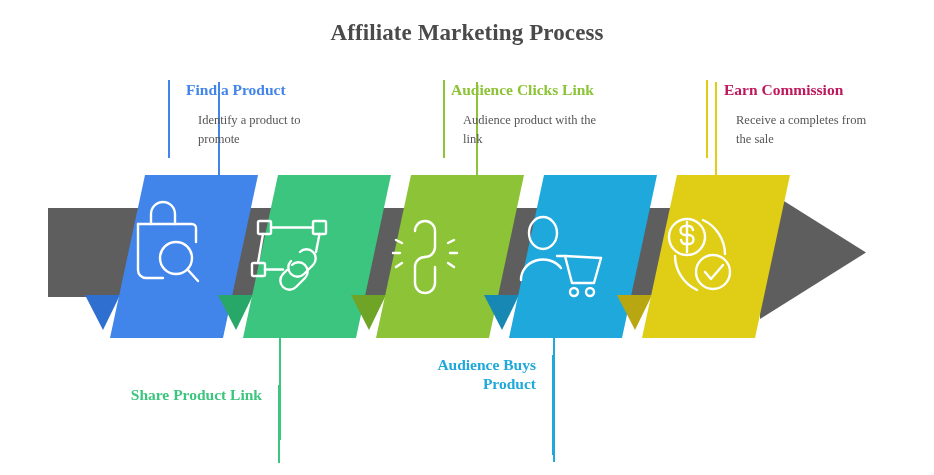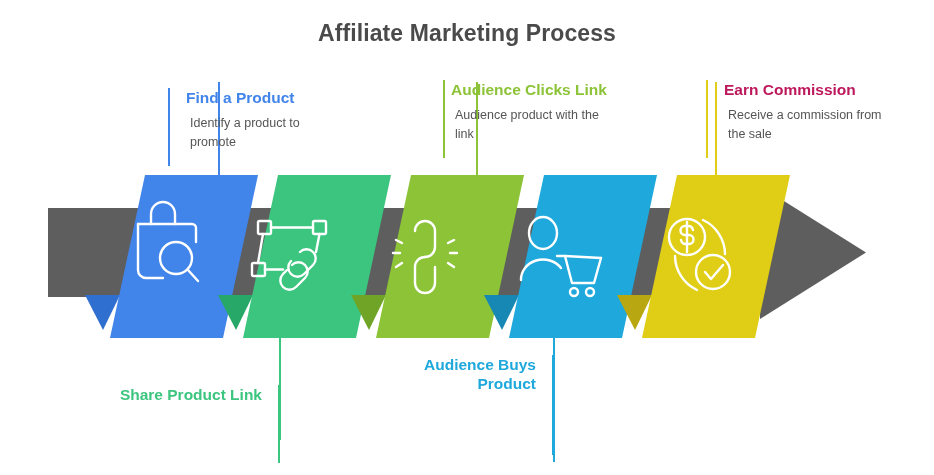--- a/index.html
+++ b/index.html
@@ -12,20 +12,21 @@
     height: 475px;
     font-family: "Liberation Sans", sans-serif;
     overflow: hidden;
     position: relative;
   }
 
   #infographic {
     position: relative;
     width: 899px;
     height: 475px;
+    font-family: Liberation Serif, serif;
   }
 
   
   .title {
     position: absolute;
     top: 20px;
     left: 0;
     width: 934px;
     text-align: center;
     font-size: 23px;
@@ -42,21 +43,21 @@
   .callout-heading {
     font-size: 15.5px;
     font-weight: bold;
     line-height: 1.25;
     margin: 0 0 7px 0;
   }
   .callout-body {
     font-size: 12.5px;
     line-height: 1.45;
     color: #555555;
-    margin: 4px;
+    margin: 12px;
   }
 
   .callout.top {
     text-align: left;
     padding-left: 18px;
   }
   .callout.bottom {
     text-align: right;
     padding-right: 18px;
   }
@@ -187,21 +188,21 @@
           <path d="M705,272 l6,7 l12,-14"></path>
 
           <path d="M703,220 a38,38 0 0 1 22,34"></path>
           <path d="M697,290 a38,38 0 0 1 -22,-34"></path>
         </g>
       </g>
 
     </svg>
   </div>
 
-  <div class="callout top" style="left:168px; top:88px; width:150px;">
+  <div class="callout top" style="left:168px; top:80px; width:150px;">
     <div class="rule" style="height:78px; background:#4285EA;"></div>
     <p class="callout-heading" style="color:#4285EA;">Find a Product</p>
     <p class="callout-body">Identify a product to promote</p>
   </div>
 
   <div class="callout bottom" style="left:108px; top:385px; width:172px;">
     <div class="rule" style="height:78px; background:#3CC57F;"></div>
     <p class="callout-heading" style="color:#3CC57F;">Share Product Link</p>
   </div>
 
@@ -212,16 +213,16 @@
   </div>
 
   <div class="callout bottom" style="left:398px; top:355px; width:156px;">
     <div class="rule" style="height:100px; background:#1EA8DC;"></div>
     <p class="callout-heading" style="color:#1EA8DC;">Audience Buys Product</p>
   </div>
 
   <div class="callout top" style="left:706px; top:80px; width:190px;">
     <div class="rule" style="height:78px; background:#E0CE16;"></div>
     <p class="callout-heading" style="color:#be185d;">Earn Commission</p>
-    <p class="callout-body">Receive a commission from the sale</p>
+    <p class="callout-body">Receive a completes from the sale</p>
   </div>
 
 </div>
 
 </body></html>

